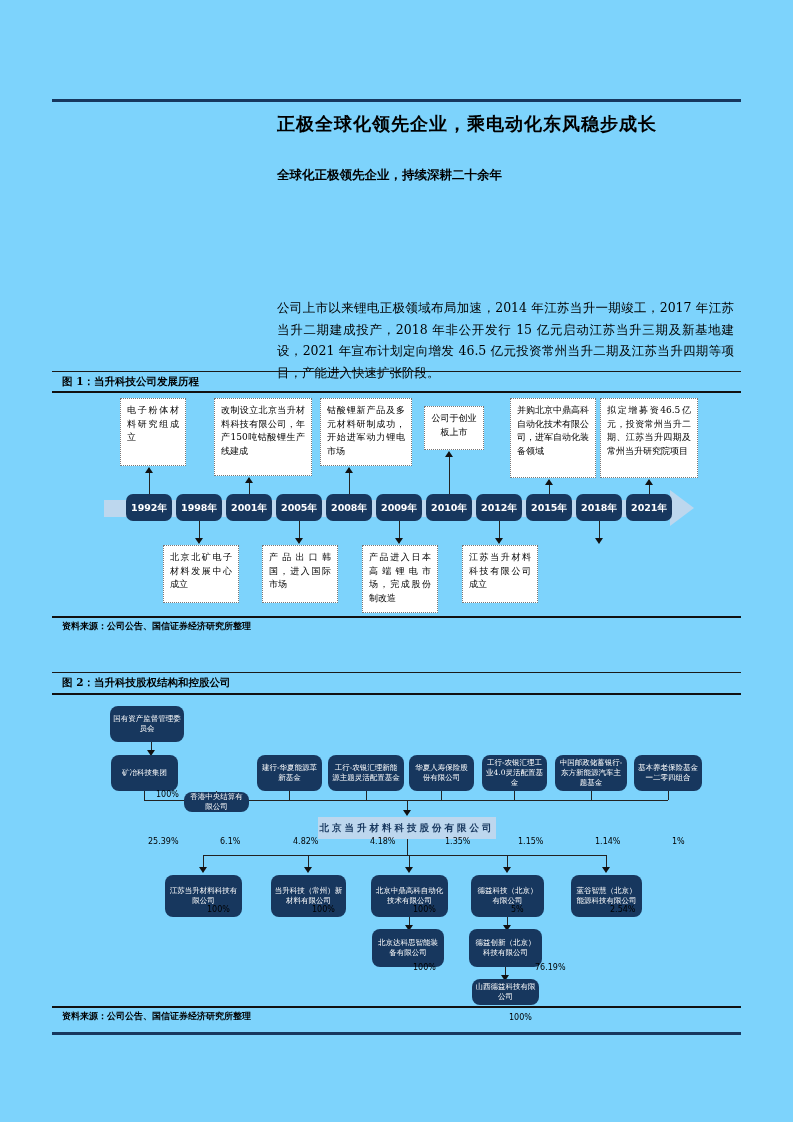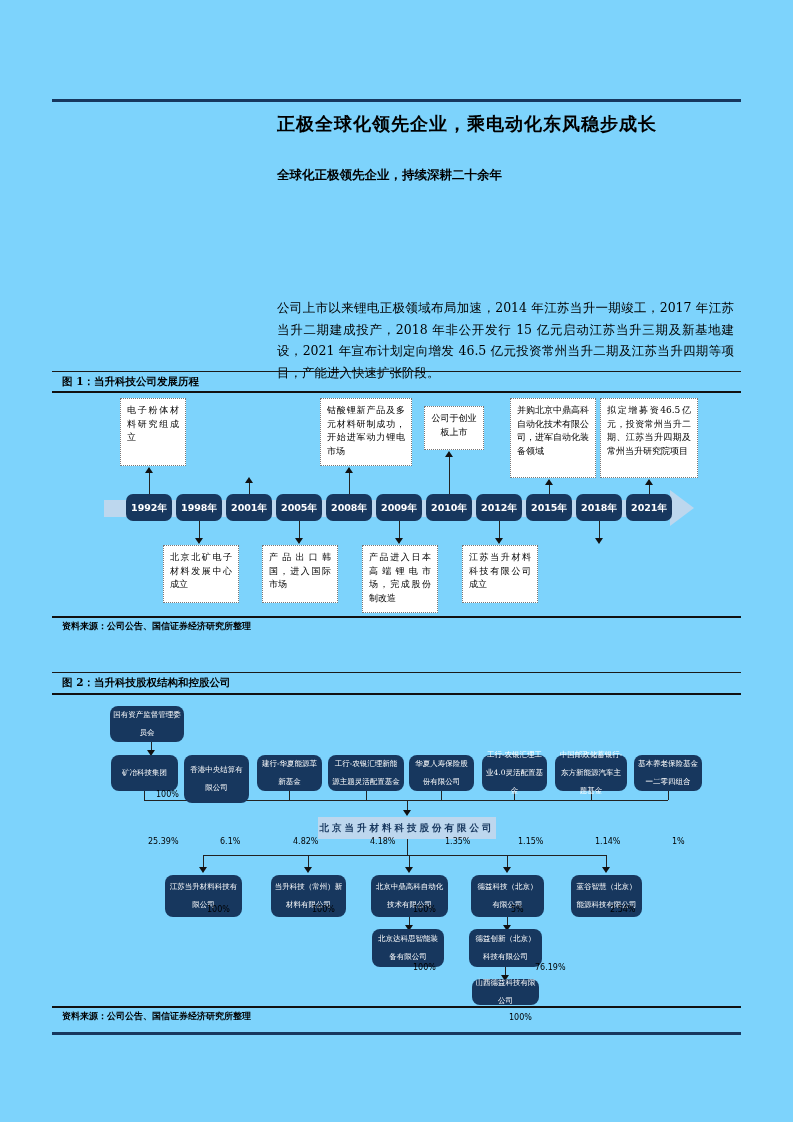--- a/index.html
+++ b/index.html
@@ -23,21 +23,21 @@
   .pill{position:absolute;top:494px;width:46px;height:27px;background:#17375E;border-radius:7px;color:#fff;
         font-size:9.5px;font-weight:bold;text-align:center;line-height:27px;z-index:2;
         font-family:"DejaVu Sans","Liberation Sans",sans-serif;}
   .vline{position:absolute;width:1px;background:#222;z-index:0;}
   .hline{position:absolute;height:1px;background:#222;z-index:0;}
   .au{position:absolute;width:0;height:0;border-left:4px solid transparent;border-right:4px solid transparent;
       border-bottom:6px solid #111;z-index:2;}
   .ad{position:absolute;width:0;height:0;border-left:4px solid transparent;border-right:4px solid transparent;
       border-top:6px solid #111;z-index:2;}
   
-  .nbox{position:absolute;background:#17375E;border-radius:8px;color:#fff;font-size:7.5px;line-height:18px;
+  .nbox{position:absolute;background:#17375E;border-radius:8px;color:#fff;font-size:7.5px;line-height:10px;
         display:flex;align-items:center;justify-content:center;text-align:center;padding:3px;
         box-sizing:border-box;z-index:3;}
   .cbox{position:absolute;left:318px;top:817px;width:178px;height:22px;background:#BDD7EE;border-radius:0;
         color:#17375E;font-weight:bold;font-size:9.5px;text-align:center;line-height:22px;letter-spacing:3px;z-index:3;}
   .pct{position:absolute;font-size:8px;color:#000;z-index:4;font-family:"DejaVu Sans","Liberation Sans",sans-serif;margin-top:48px;}
 </style>
 </head>
 <body>
 
 <div id="page">
@@ -61,20 +61,21 @@
   <span class="pill" style="left:276px">2005年</span>
   <span class="pill" style="left:326px">2008年</span>
   <span class="pill" style="left:376px">2009年</span>
   <span class="pill" style="left:426px">2010年</span>
   <span class="pill" style="left:476px">2012年</span>
   <span class="pill" style="left:526px">2015年</span>
   <span class="pill" style="left:576px">2018年</span>
   <span class="pill" style="left:626px">2021年</span>
 
   <div class="ebox" style="left:120px;top:398px;width:66px;height:68px">电子粉体材料研究组成立</div>
+  <div class="ebox" style="left:214px;top:398px;width:98px;height:78px">改制设立北京当升材料科技有限公司，年产150吨钴酸锂生产线建成</div>
   <div class="ebox" style="left:320px;top:398px;width:92px;height:68px">钴酸锂新产品及多元材料研制成功，开始进军动力锂电市场</div>
   <div class="ebox" style="left:424px;top:406px;width:60px;height:44px;text-align:center">公司于创业板上市</div>
   <div class="ebox" style="left:510px;top:398px;width:86px;height:80px">并购北京中鼎高科自动化技术有限公司，进军自动化装备领域</div>
   <div class="ebox" style="left:600px;top:398px;width:98px;height:80px">拟定增募资46.5亿元，投资常州当升二期、江苏当升四期及常州当升研究院项目</div>
 
   <div class="au" style="left:145px;top:467px"></div>
     <div class="vline" style="left:149px;top:473px;height:27px"></div>
   <div class="au" style="left:245px;top:477px"></div>
     <div class="vline" style="left:249px;top:483px;height:17px"></div>
   <div class="au" style="left:345px;top:467px"></div>
@@ -108,21 +109,21 @@
   <div class="hr thin" style="top:672px"></div>
   <div class="figtitle" style="top:676px">图 2：当升科技股权结构和控股公司</div>
   <div class="hr thick" style="top:693px"></div>
 
   <div class="nbox" style="left:110px;top:706px;width:74px;height:36px">国有资产监督管理委员会</div>
   <div class="vline" style="left:151px;top:742px;height:10px"></div>
   <div class="ad" style="left:147px;top:750px"></div>
   <div class="pct" style="left:156px;top:742px">100%</div>
 
   <div class="nbox" style="left:111px;top:755px;width:67px;height:36px">矿冶科技集团</div>
-  <div class="nbox" style="left:184px;top:755px;width:65px;height:48px">香港中央结算有限公司</div>
+  <div class="nbox" style="left:184px;top:792px;width:65px;height:20px">香港中央结算有限公司</div>
   <div class="nbox" style="left:257px;top:755px;width:65px;height:36px">建行-华夏能源革新基金</div>
   <div class="nbox" style="left:328px;top:755px;width:76px;height:36px">工行-农银汇理新能源主题灵活配置基金</div>
   <div class="nbox" style="left:409px;top:755px;width:65px;height:36px">华夏人寿保险股份有限公司</div>
   <div class="nbox" style="left:482px;top:755px;width:65px;height:36px">工行-农银汇理工业4.0灵活配置基金</div>
   <div class="nbox" style="left:555px;top:755px;width:72px;height:36px">中国邮政储蓄银行-东方新能源汽车主题基金</div>
   <div class="nbox" style="left:634px;top:755px;width:68px;height:36px">基本养老保险基金一二零四组合</div>
 
   <div class="vline" style="left:144px;top:791px;height:9px"></div>
   <div class="vline" style="left:216px;top:791px;height:9px"></div>
   <div class="vline" style="left:289px;top:791px;height:9px"></div>

